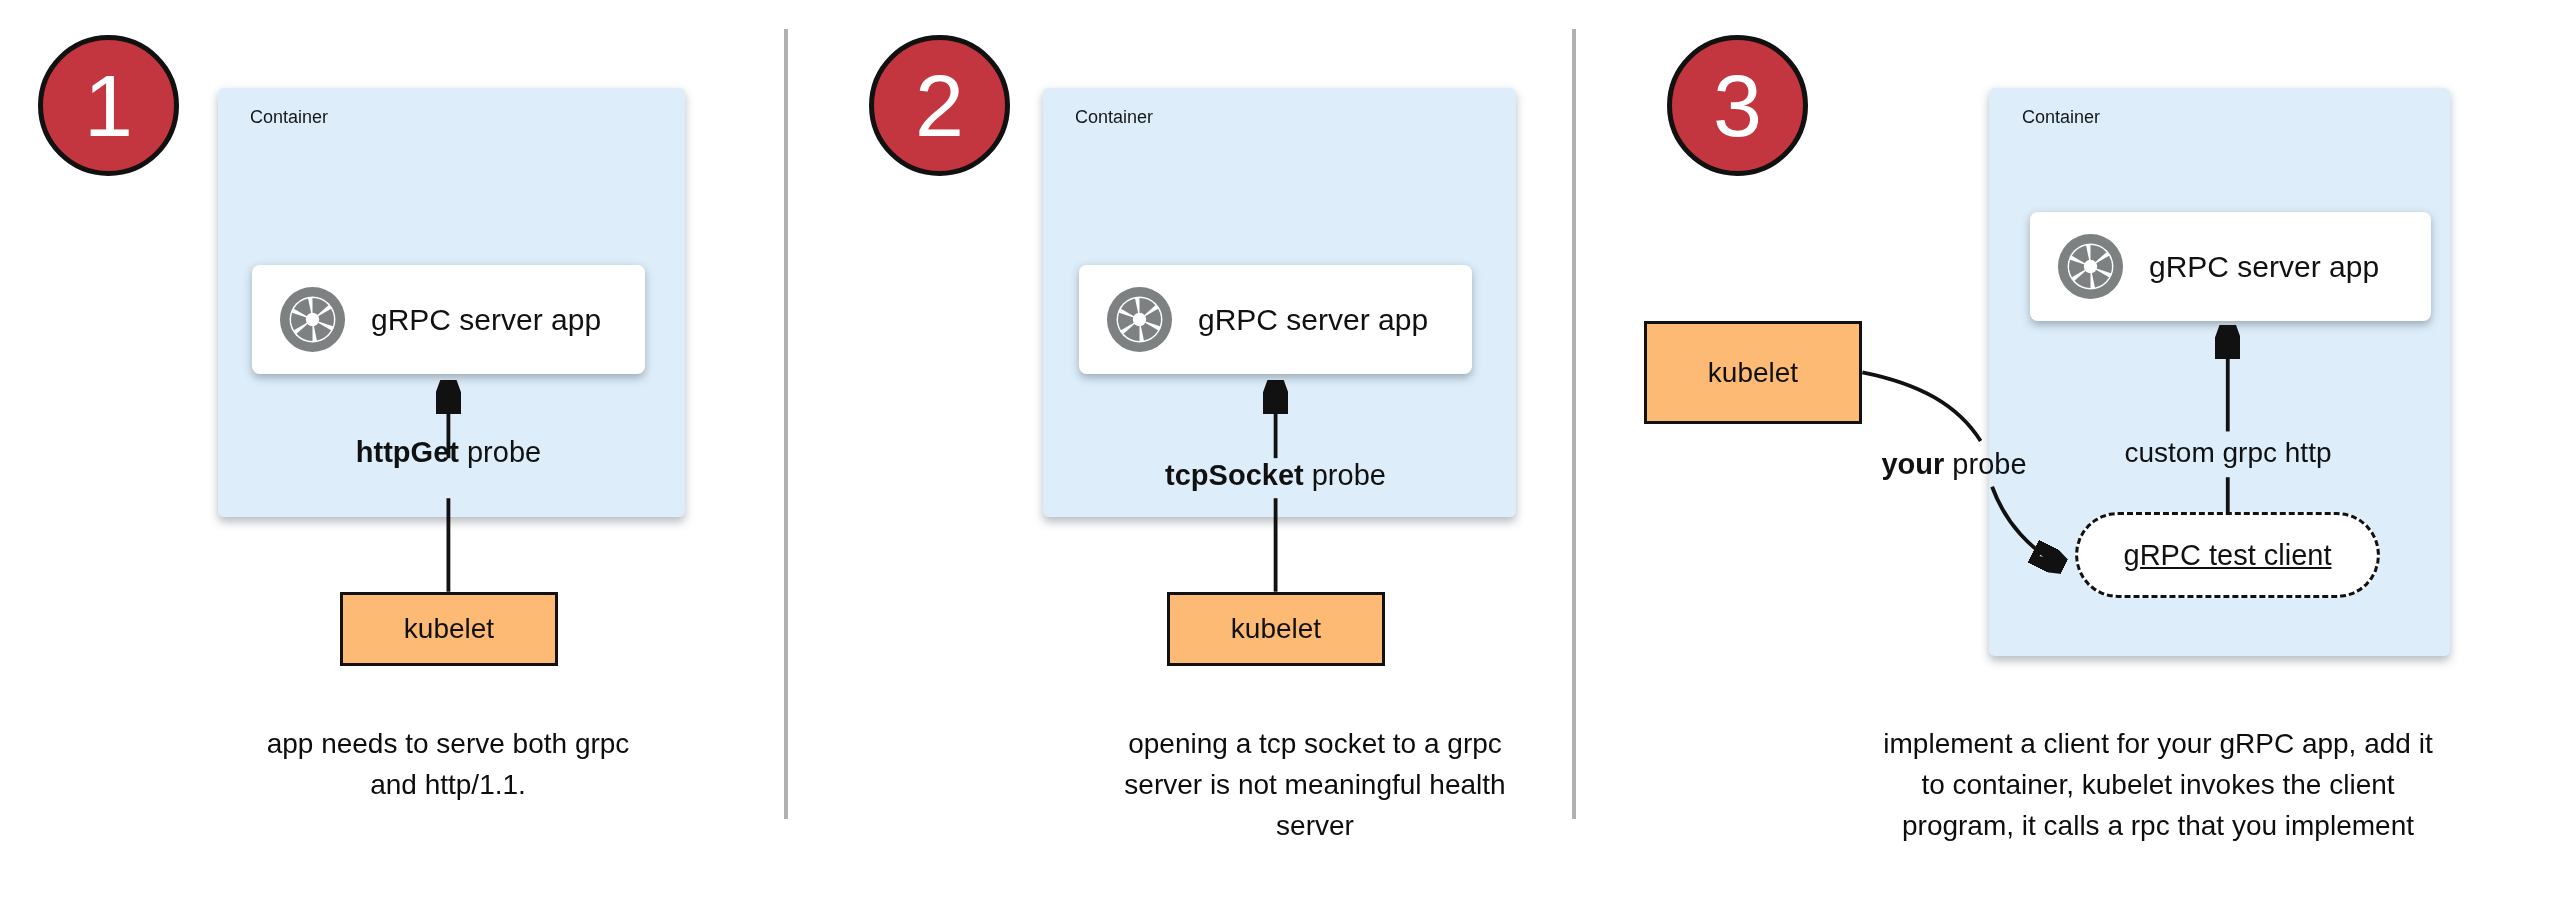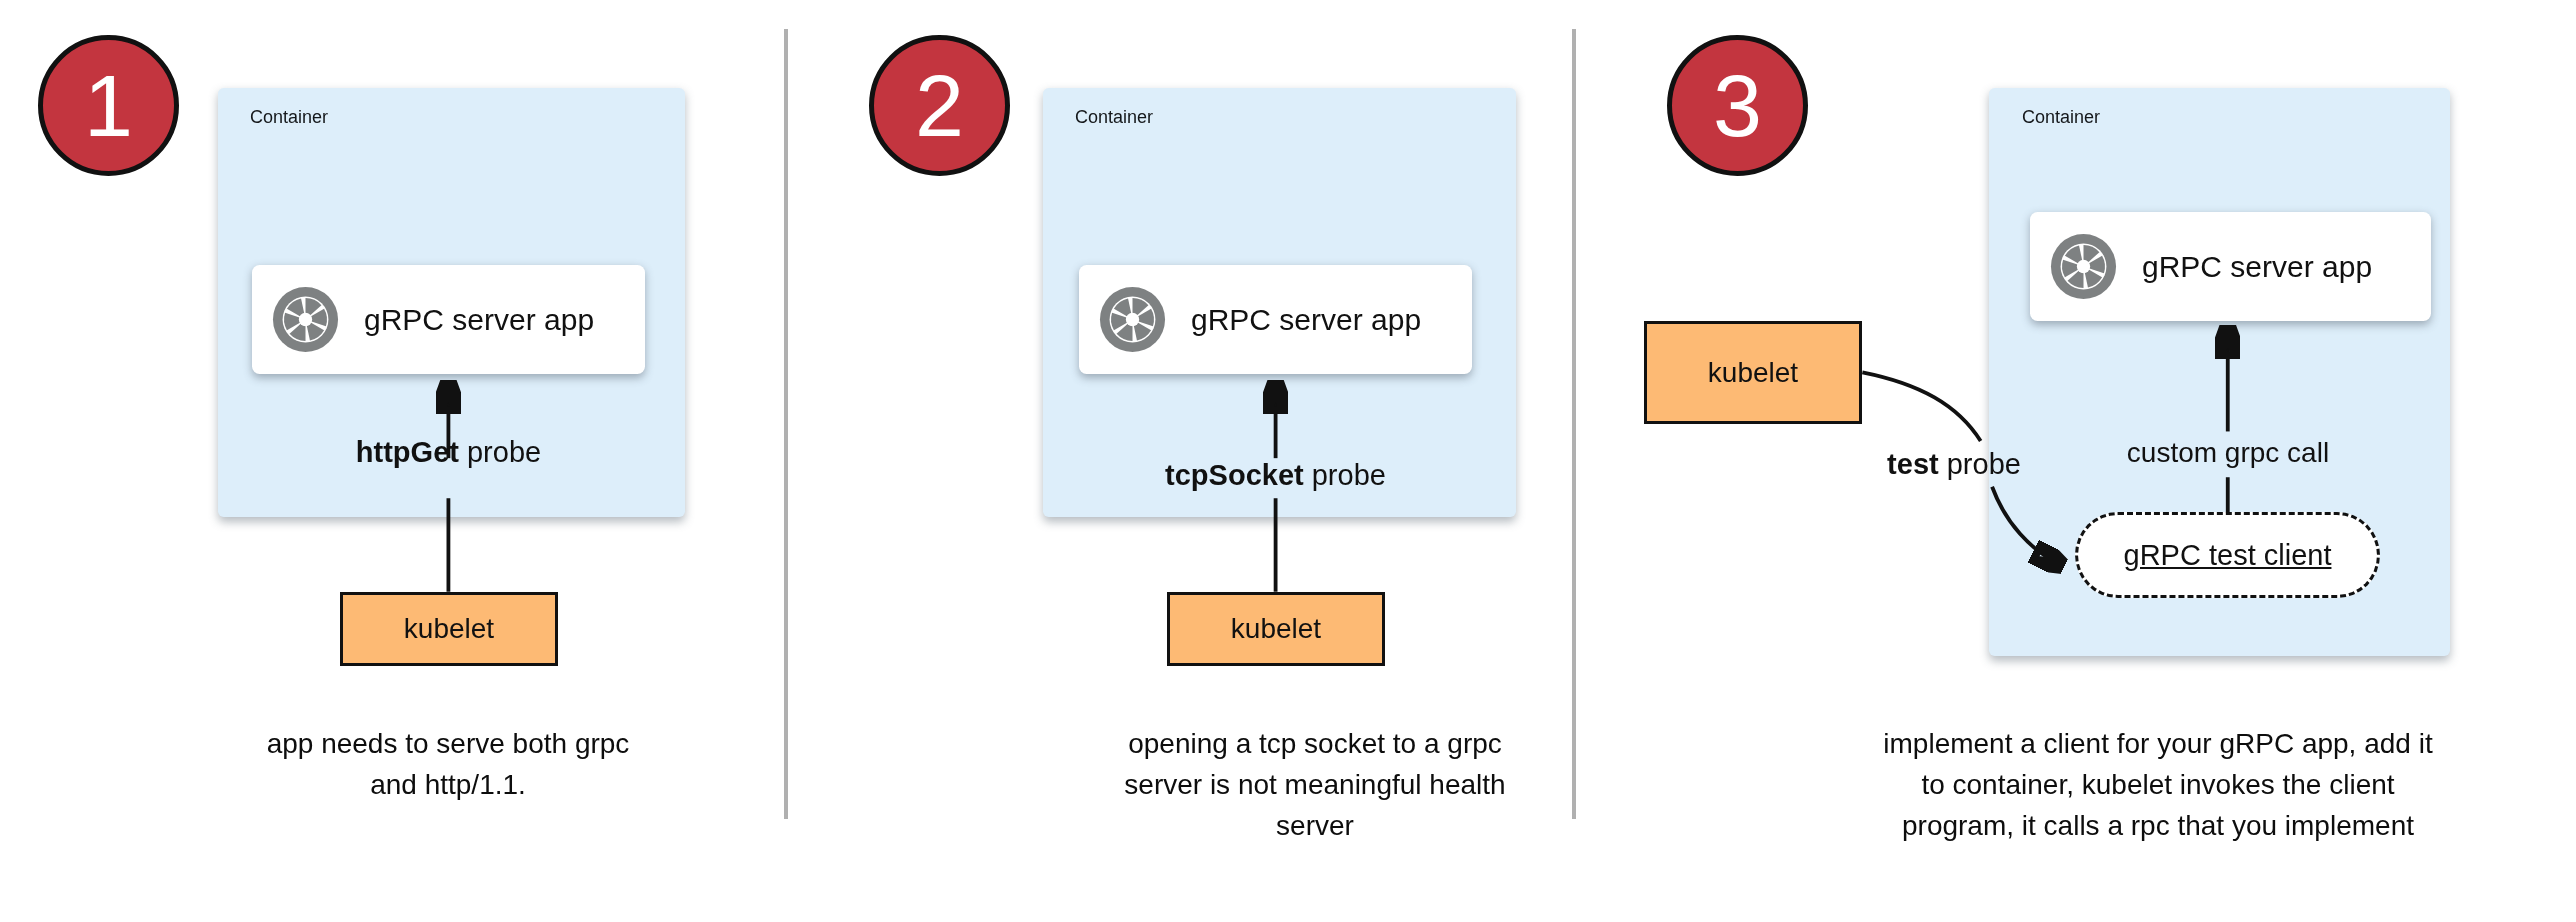--- a/index.html
+++ b/index.html
@@ -19,21 +19,21 @@
   
   .container-box{
     background:#ddeefa;border-radius:5.7px;z-index:1;
     box-shadow:0 4.8px 9.5px rgba(96,108,120,0.45);
   }
   .container-title{font-size:18px;color:#15181b;z-index:4;}
   
   .server-box{
     background:#fff;border-radius:7.6px;z-index:4;
     box-shadow:0 3.8px 8.6px rgba(80,92,104,0.45);
-    display:flex;align-items:center;padding-left:18px;box-sizing:border-box;gap:23px;
+    display:flex;align-items:center;padding-left:25px;box-sizing:border-box;gap:23px;
   }
   .server-box .label{font-size:30px;color:#111;}
   .icon-wrap{width:71px;height:71px;flex:0 0 auto;display:block;}
   
   .kubelet-box{
     background:#fdba74;border:3.8px solid #111;box-sizing:border-box;z-index:4;
     display:flex;align-items:center;justify-content:center;font-size:28px;
   }
   
   .probe-label{font-size:29px;text-align:center;z-index:6;white-space:nowrap;}
@@ -155,24 +155,24 @@
     <circle cx="24" cy="24" r="4.5" fill="#ffffff"></circle>
   </svg>
   <span class="label">gRPC server app</span>
 </div>
 
 <div class="abs kubelet-box" style="left:1644px;top:321px;width:218px;height:103px;">
   <span>kubelet</span>
 </div>
 
 <div class="abs probe-label" style="left:1849px;top:448px;width:210px;">
-  <b>test</b><span> probe</span>
-</div>
-
-<div class="abs call-label" style="left:2104px;top:437px;width:248px;">custom grpc call</div>
+  <b>your</b><span> probe</span>
+</div>
+
+<div class="abs call-label" style="left:2104px;top:437px;width:248px;">custom grpc http</div>
 
 <div class="abs oval" style="left:2075px;top:512px;width:305px;height:86px;text-decoration:underline;">
   <span>gRPC test client</span>
 </div>
 
 <div class="abs caption" style="left:1843px;top:723px;width:630px;">
   <div>implement a client for your gRPC app, add it</div>
   <div>to container, kubelet invokes the client</div>
   <div>program, it calls a rpc that you implement</div>
 </div>

